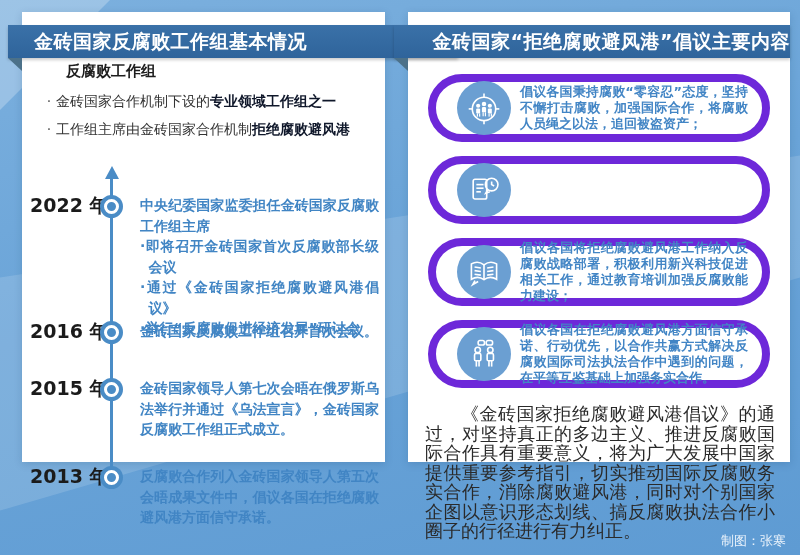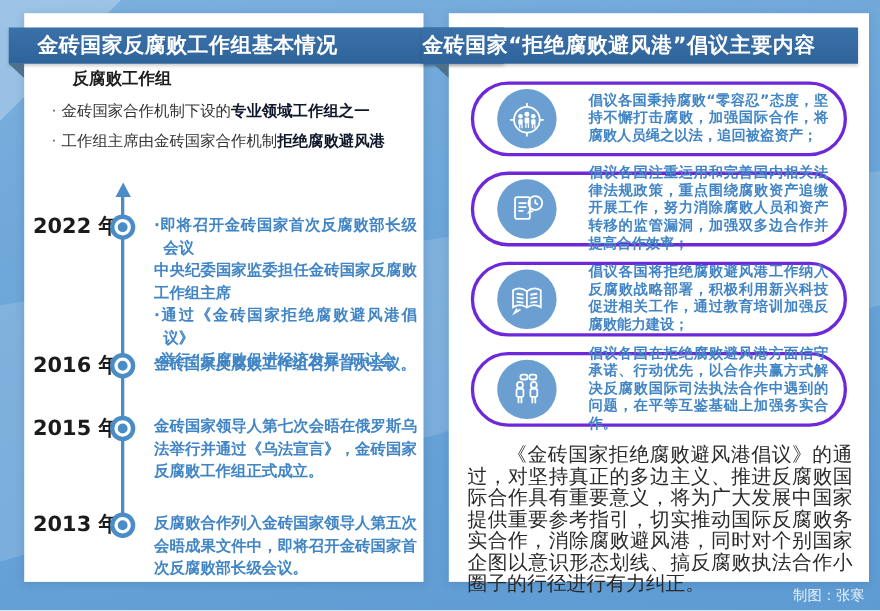--- a/index.html
+++ b/index.html
@@ -3,30 +3,30 @@
 <meta charset="utf-8">
 <style>
   * { margin:0; padding:0; box-sizing:border-box; }
   html,body { font-family:"DejaVu Sans","Liberation Sans",sans-serif; }
   .stage{ position:relative; width:800px; height:555px; overflow:hidden;
           background:linear-gradient(165deg,#7cb0de 0%,#6aa4d8 45%,#5e9bd3 100%); }
   .bg-band{ position:absolute; inset:0; pointer-events:none; }
   .band1{ background:rgba(255,255,255,.25); clip-path:polygon(0 0,110px 0,0 110px); }
   .band2{ background:rgba(255,255,255,.14); clip-path:polygon(0 50%,100% 28%,100% 50%,0 92%); }
 
-  .panel{ position:absolute; top:12px; height:517px; background:#ffffff;
+  .panel{ position:absolute; top:12px; height:450px; background:#ffffff;
           box-shadow:0 2px 8px rgba(20,60,100,.18); }
   .panel-left{ left:22px; width:363px; }
   .panel-right{ left:408px; width:382px; }
 
   .ribbon{ position:absolute; top:25px; height:33px; background:linear-gradient(#3a71a8,#2f649b);
            color:#fff; font-weight:bold; font-size:19px; line-height:33px;
            box-shadow:0 2px 3px rgba(0,0,0,.2); letter-spacing:.5px; }
   .ribbon-left{ left:8px; width:450px; padding-left:26px; }
-  .ribbon-right{ left:384px; width:396px; text-align:left; }
+  .ribbon-right{ left:394px; width:396px; text-align:right; }
   .fold{ position:absolute; top:58px; width:14px; height:13px; background:#4c7189;
          clip-path:polygon(0 0,100% 0,100% 100%); }
   .fold-left{ left:8px; }
   .fold-right{ left:394px; }
 
   
   .intro{ position:absolute; left:20px; top:50px; width:332px; color:#333; }
   .intro h3{ font-size:15px; color:#1d1d1d; margin:0 0 6px 24px; font-weight:bold; }
   .intro .li{ font-size:14px; line-height:28px; white-space:nowrap; }
   .intro .mk{ display:inline-block; width:14px; text-align:center; color:#555; }
@@ -45,22 +45,22 @@
   .dot::after{ content:""; width:9px; height:9px; background:#4a8cc6;
                border:3.5px solid #fff; border-radius:50%; }
   .tl-text{ position:absolute; left:118px; top:0; width:239px; color:#4185c4;
             font-size:14px; line-height:20.5px; font-weight:bold; text-align:justify; }
   .tl-item.bulleted{ text-indent:-0.6em; padding-left:0.6em; }
   .e0{ top:183px; } .e1{ top:309px; } .e2{ top:366px; } .e3{ top:454px; }
 
   
   .cards{ position:absolute; left:20px; top:62px; width:342px;
           display:flex; flex-direction:column; gap:14px; }
-  .card{ display:flex; align-items:center; height:68px; border:3px solid #6d28d9;
-         border-radius:36px; padding-right:14px; background:#fff;gap:20px; }
+  .card{ display:flex; align-items:center; height:68px; border:8px solid #6d28d9;
+         border-radius:36px; padding-right:14px; background:#fff; }
   .icon-circle{ flex:none; width:54px; height:54px; border-radius:50%; background:#6b9fd2;
                 margin:0 9px 0 21px; display:flex; align-items:center; justify-content:center; }
   .card p{ font-size:13px; line-height:16px; font-weight:bold; color:#4285c5;
            text-align:justify; }
 
   .closing{ position:absolute; left:17px; top:392px; width:350px; font-size:18px;
             line-height:19.5px; color:#2a2a2a; text-indent:2em; text-align:justify; }
 
   .credit{ position:absolute; right:14px; top:532px; color:#e9f2fb; font-size:13px; }
   svg{ display:block; }
@@ -83,22 +83,22 @@
       </div>
     </div>
 
     <div class="tl-arrow"></div>
     <div class="tl-line"></div>
 
     <div class="tl-entry e0">
       <span class="year">2022 年</span>
       <span class="dot"></span>
       <div class="tl-text">
+        <p class="tl-item">中央纪委国家监委担任金砖国家反腐败工作组主席</p>
         <p class="tl-item bulleted"><span>·</span><span>即将召开金砖国家首次反腐败部长级会议</span></p>
-        <p class="tl-item">中央纪委国家监委担任金砖国家反腐败工作组主席</p>
         <p class="tl-item bulleted"><span>·</span><span>通过《金砖国家拒绝腐败避风港倡议》</span></p>
         <p class="tl-item bulleted"><span>·</span><span>举行“反腐败促进经济发展”研讨会</span></p>
       </div>
     </div>
 
     <div class="tl-entry e1">
       <span class="year">2016 年</span>
       <span class="dot"></span>
       <div class="tl-text">
         <p class="tl-item">金砖国家反腐败工作组召开首次会议。</p>
@@ -110,21 +110,21 @@
       <span class="dot"></span>
       <div class="tl-text">
         <p class="tl-item">金砖国家领导人第七次会晤在俄罗斯乌法举行并通过《乌法宣言》，金砖国家反腐败工作组正式成立。</p>
       </div>
     </div>
 
     <div class="tl-entry e3">
       <span class="year">2013 年</span>
       <span class="dot"></span>
       <div class="tl-text">
-        <p class="tl-item">反腐败合作列入金砖国家领导人第五次会晤成果文件中，即将召开金砖国家首次反腐败部长级会议。</p>
+        <p class="tl-item">反腐败合作列入金砖国家领导人第五次会晤成果文件中，倡议各国在拒绝腐败避风港方面信守承诺。</p>
       </div>
     </div>
   </section>
 
   <section class="panel panel-right">
     <div class="cards">
 
       <div class="card">
         <span class="icon-circle">
           <svg width="36" height="36" viewBox="0 0 40 40" fill="none" stroke="#fff" stroke-width="1.8">
@@ -157,21 +157,20 @@
           <svg width="36" height="36" viewBox="0 0 40 40" fill="none" stroke="#fff" stroke-width="1.8">
             <rect x="8" y="8" width="15" height="22" rx="2"></rect>
             <line x1="11.5" y1="14" x2="19.5" y2="14"></line>
             <line x1="11.5" y1="18" x2="19.5" y2="18"></line>
             <line x1="11.5" y1="22" x2="16.5" y2="22"></line>
             <circle cx="28.5" cy="14" r="7"></circle>
             <path d="M28.5,10.5 v3.5 l2.8,1.5"></path>
             <path d="M24.5,19.5 l-2.5,4 l4.5,-1.5"></path>
           </svg>
         </span>
-        <p>倡议各国注重运用和完善国内相关法律法规政策，重点围绕腐败资产追缴开展工作，努力消除腐败人员和资产转移的监管漏洞，加强双多边合作并提高合作效率；</p>
       </div>
 
       <div class="card">
         <span class="icon-circle">
           <svg width="36" height="36" viewBox="0 0 40 40" fill="none" stroke="#fff" stroke-width="1.8">
             <path d="M6,11 C11,8 16,9 20,12 C24,9 29,8 34,11 L34,28 C29,25 24,25.5 20,28.5 C16,25.5 11,25 6,28 Z"></path>
             <line x1="20" y1="12" x2="20" y2="28.5"></line>
             <line x1="9.5" y1="14.5" x2="16.5" y2="15.5"></line>
               <line x1="9.5" y1="18.5" x2="16.5" y2="19.5"></line>
               <line x1="9.5" y1="22.5" x2="16.5" y2="23.5"></line>

